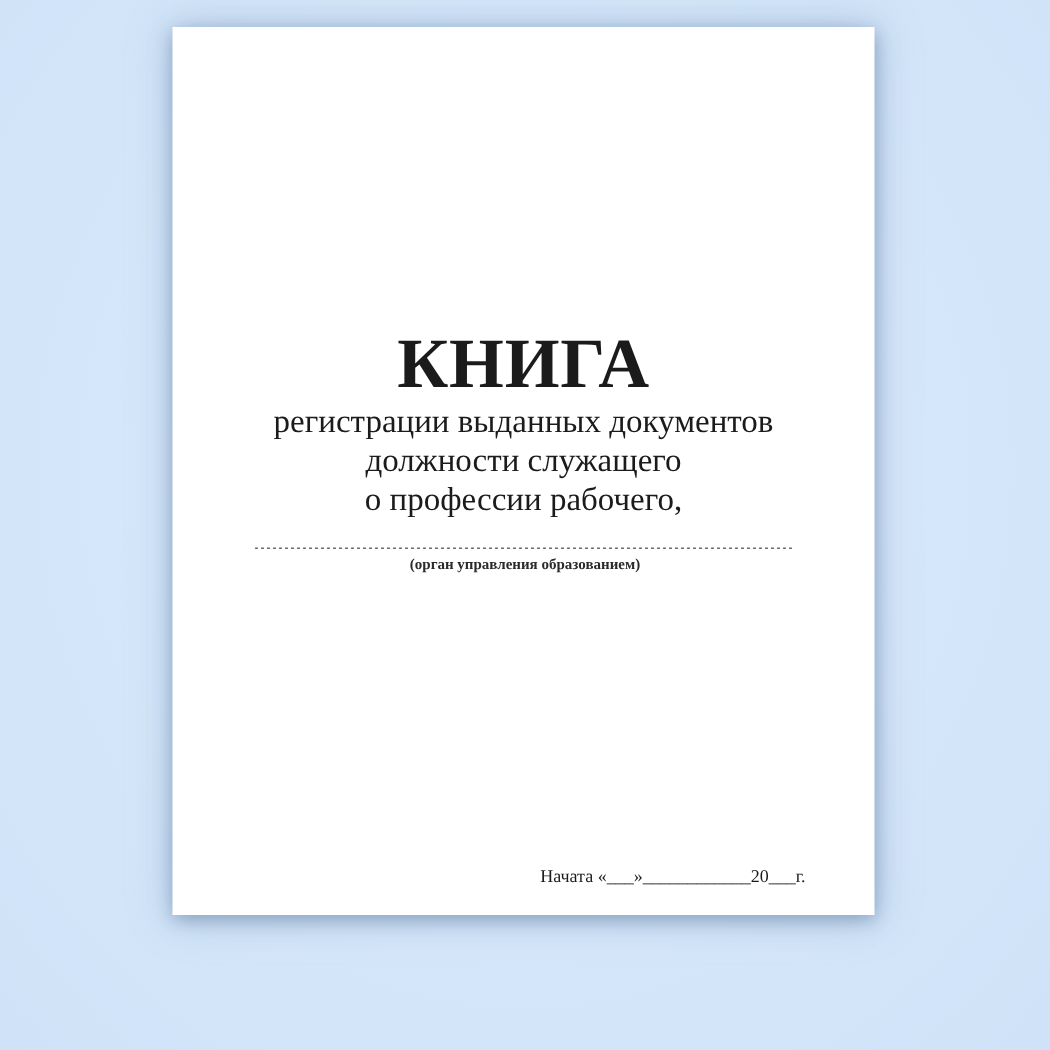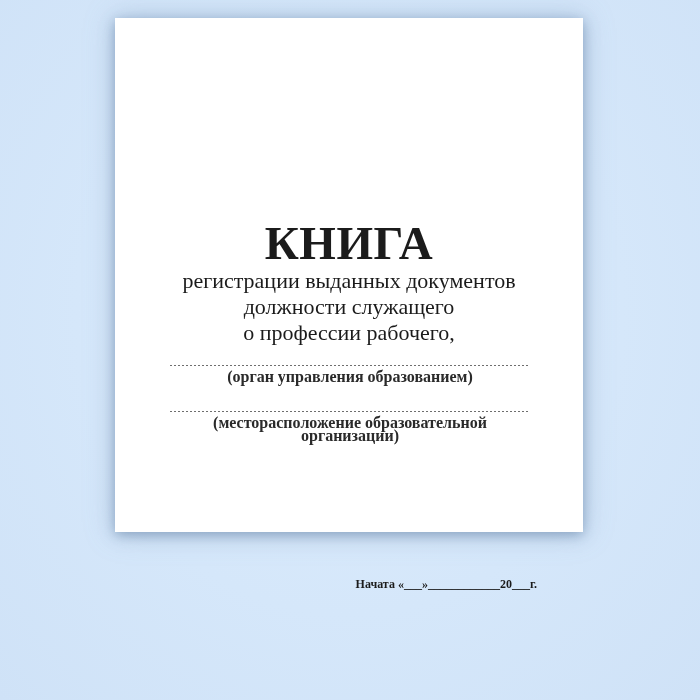--- a/index.html
+++ b/index.html
@@ -16,21 +16,21 @@
     position: relative;
     width: 700px;
     height: 700px;
     background: radial-gradient(ellipse at 50% 45%, #ddecfc 0%, #d5e7fa 55%, #cfe2f7 100%);
   }
   .page {
     position: absolute;
     left: 115px;
     top: 18px;
     width: 468px;
-    height: 514px;
+    height: 592px;
     background: #ffffff;
     box-shadow: 0 3px 12px rgba(88, 118, 155, 0.55),
                 0 0 28px rgba(120, 150, 190, 0.35);
   }
   .title {
     position: absolute;
     top: 200px;
     left: 0;
     right: 0;
     text-align: center;
@@ -58,33 +58,33 @@
   }
   .field-1 { top: 347px; }
   .field-2 { top: 393px; }
   .rule {
     height: 1px;
     background: repeating-linear-gradient(90deg, #6e6e6e 0 2px, rgba(0,0,0,0) 2px 4px);
   }
   .caption {
     margin-top: 4px;
     text-align: center;
-    font-size: 16px;
+    font-size: 10px;
     line-height: 13px;
     font-weight: 600;
     color: #2a2a2a;
   }
   .dates {
     position: absolute;
     top: 553px;
     right: 46px;
     text-align: right;
     font-size: 12px;
     line-height: 27px;
-    font-weight: 700;
+    font-weight: 400;
     color: #1b1b1b;
     white-space: nowrap;
   }
 </style>
 </head>
 <body>
 
 <div class="scene">
   <div class="page">
 
@@ -94,23 +94,19 @@
       <div>регистрации выданных документов</div>
       <div>должности служащего</div>
       <div>о профессии рабочего,</div>
     </div>
 
     <div class="field field-1">
       <div class="rule"></div>
       <div class="caption">(орган управления образованием)</div>
     </div>
 
-    <div class="field field-2">
-      <div class="rule"></div>
-      <div class="caption">(месторасположение образовательной организации)</div>
-    </div>
 
     <div class="dates">
       <div>Начата «___»____________20___г.</div>
     </div>
 
   </div>
 </div>
 
 </body></html>

